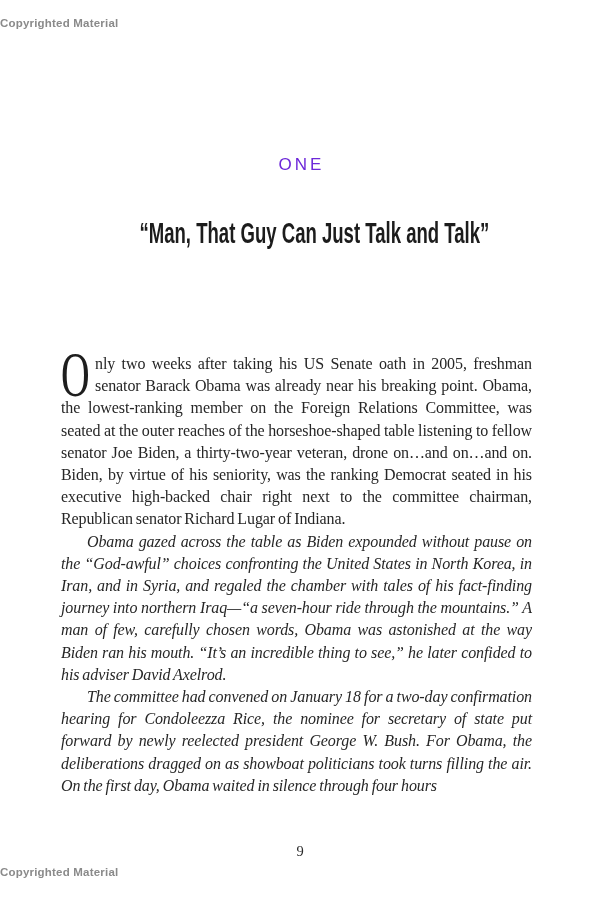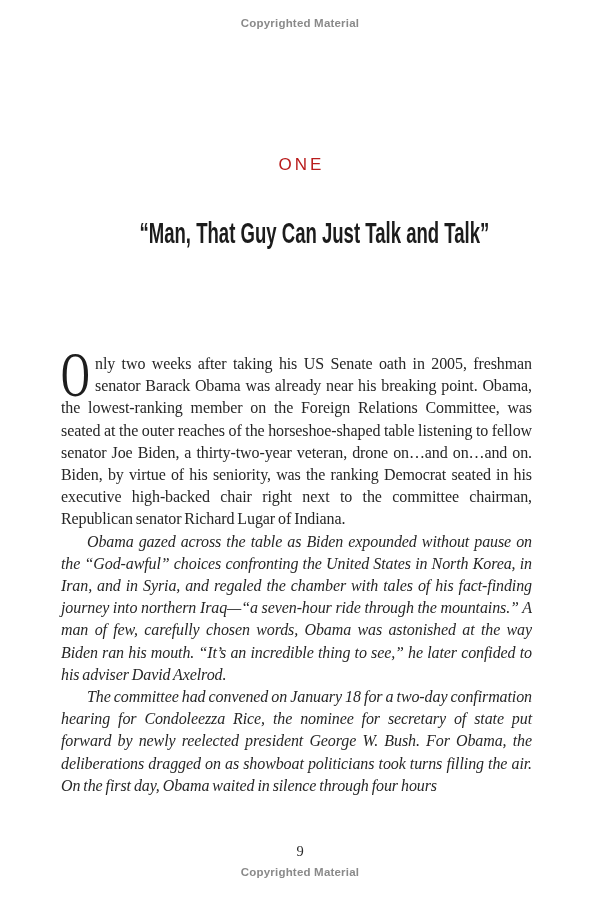--- a/index.html
+++ b/index.html
@@ -12,40 +12,39 @@
     width: 600px;
     height: 900px;
     background: #ffffff;
     overflow: hidden;
     font-family: "Liberation Serif", serif;
   }
   .copyright {
     position: absolute;
     left: 0;
     width: 100%;
-    text-align: center;
     font-family: "Liberation Sans", sans-serif;
     font-weight: 700;
     font-size: 11.5px;
     letter-spacing: 0.2px;
     color: #8a8a8a;
   }
   .copyright.top { top: 17px; }
   .copyright.bottom { top: 866px; }
   .chapter-number {
     position: absolute;
     top: 155px;
     left: 0;
     width: 100%;
     text-align: center;
     font-family: "Liberation Sans", sans-serif;
     font-size: 17px;
     font-weight: 400;
     letter-spacing: 3px;
-    color: #b91c1c;
+    color: #6d28d9;
     text-indent: 3px; 
   }
   .chapter-title {
     position: absolute;
     top: 200px;
     left: 0;
     width: 100%;
     margin: 14px;
     text-align: center;
     white-space: nowrap;

